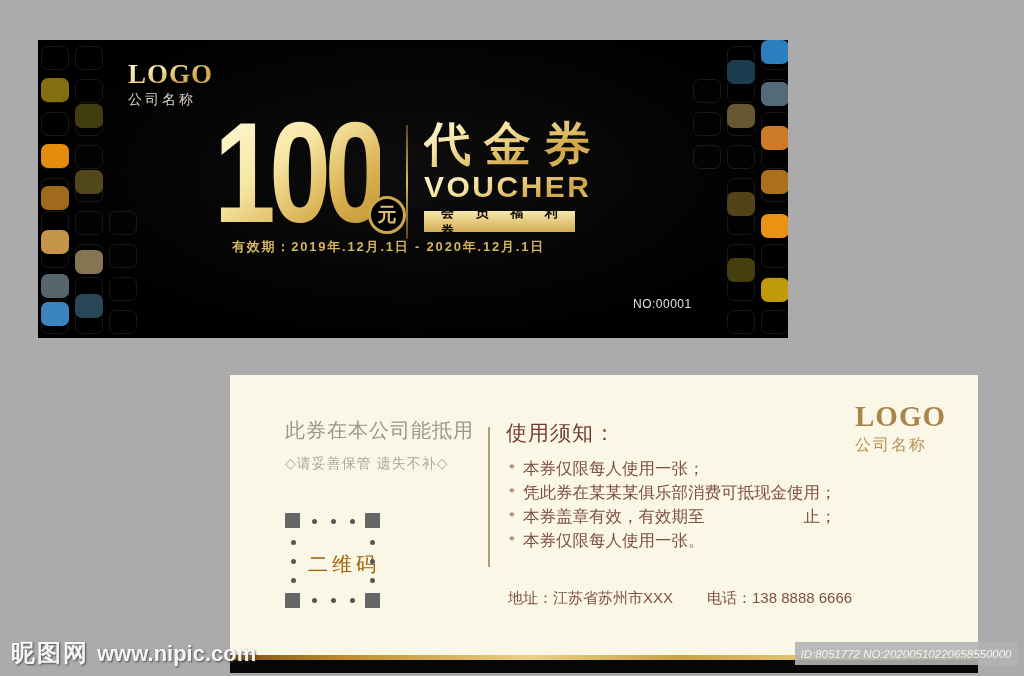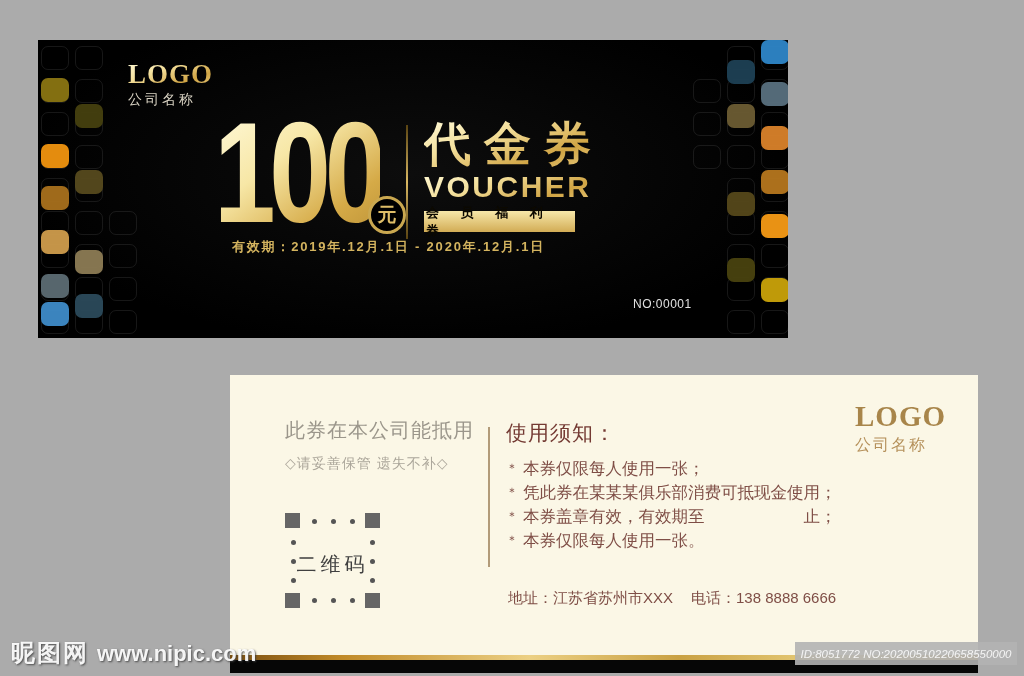--- a/index.html
+++ b/index.html
@@ -29,48 +29,48 @@
   .yuan-circle{position:absolute;left:330px;top:156px;width:38px;height:38px;border-radius:50%;
                border:3px solid #caa850;background:#000;display:flex;align-items:center;justify-content:center;
                color:#ddbd68;font-size:19px;font-weight:bold;box-sizing:border-box;}
   .vdivider{position:absolute;left:368px;top:85px;width:2px;height:114px;
             background:linear-gradient(180deg,#5a4412 0%,#d9b863 50%,#5a4412 100%);}
   .title-block{position:absolute;left:386px;top:79px;}
   .cn-title{font-size:47px;font-weight:bold;letter-spacing:13px;line-height:1.05;white-space:nowrap;}
   .en-title{font-size:30px;font-weight:bold;letter-spacing:2.5px;margin-top:2px;white-space:nowrap;}
   .band{margin-top:7px;width:151px;height:21px;background:linear-gradient(180deg,#f7e8aa,#d2ac55);
         color:#0c0900;font-size:13px;font-weight:bold;letter-spacing:9px;
-        display:flex;align-items:center;justify-content:center;padding-left:2px;box-sizing:border-box;}
+        display:flex;align-items:center;justify-content:center;padding-left:17px;box-sizing:border-box;}
   .validity{position:absolute;left:194px;top:198px;color:#d4b45f;font-size:13px;font-weight:bold;
             letter-spacing:1.8px;white-space:nowrap;}
   .serial{position:absolute;left:595px;top:257px;color:#e2e2e2;font-size:12px;letter-spacing:.5px;}
 
   
   .back-card{position:absolute;left:230px;top:375px;width:748px;height:298px;background:#fbf7e6;}
   .back-left{position:absolute;left:55px;top:42px;color:#9b968b;}
   .bl1{font-size:20px;letter-spacing:1px;}
   .bl2{font-size:25px;margin-top:7px;}
   .bl3{font-size:14px;color:#aba69a;margin-top:11px;letter-spacing:1px;}
 
   .qr{position:absolute;left:55px;top:138px;width:95px;height:95px;}
   .qrc{position:absolute;width:15px;height:15px;background:#666;}
   .qrd{position:absolute;width:5px;height:5px;border-radius:50%;background:#555;}
-  .qr-label{position:absolute;left:0;right:0;top:38px;text-align:center;font-size:20px;
-            color:#404040;letter-spacing:4px;}
+  .qr-label{position:absolute;left:0;right:0;top:38px;text-align:right;font-size:20px;
+            color:#a16207;letter-spacing:4px;}
 
   .back-divider{position:absolute;left:258px;top:52px;width:2px;height:140px;background:#b29b79;}
 
   .notice{position:absolute;left:276px;top:44px;color:#7f4e46;}
   .notice-title{font-size:21px;color:#743a33;letter-spacing:1px;margin-bottom:9px;}
   .notice-list{list-style:none;margin:0;padding:0;}
   .notice-list li{font-size:16.5px;line-height:24px;white-space:nowrap;}
   .star{font-size:12px;margin-right:5px;vertical-align:2px;}
 
   .address-row{position:absolute;left:278px;top:214px;font-size:15px;color:#7f4e46;white-space:nowrap;}
-  .address-row .phone{margin-left:18px;}
+  .address-row .phone{margin-left:34px;}
 
   .back-logo{position:absolute;left:625px;top:27px;color:#a8854a;}
   .back-logo-text{font-family:"Liberation Serif","DejaVu Serif",serif;font-weight:bold;
                   font-size:29px;line-height:1;letter-spacing:1px;}
   .back-company{font-size:16px;color:#b5905a;letter-spacing:2px;margin-top:4px;}
 
   .gold-stripe{position:absolute;left:0;right:0;bottom:13px;height:5px;
                background:linear-gradient(90deg,#7a4e10 0%,#c08a28 15%,#ecd084 40%,#c9a143 60%,#f0d98a 85%,#b5882a 100%);}
   .black-band{position:absolute;left:0;right:0;bottom:0;height:13px;background:#060606;}
 

